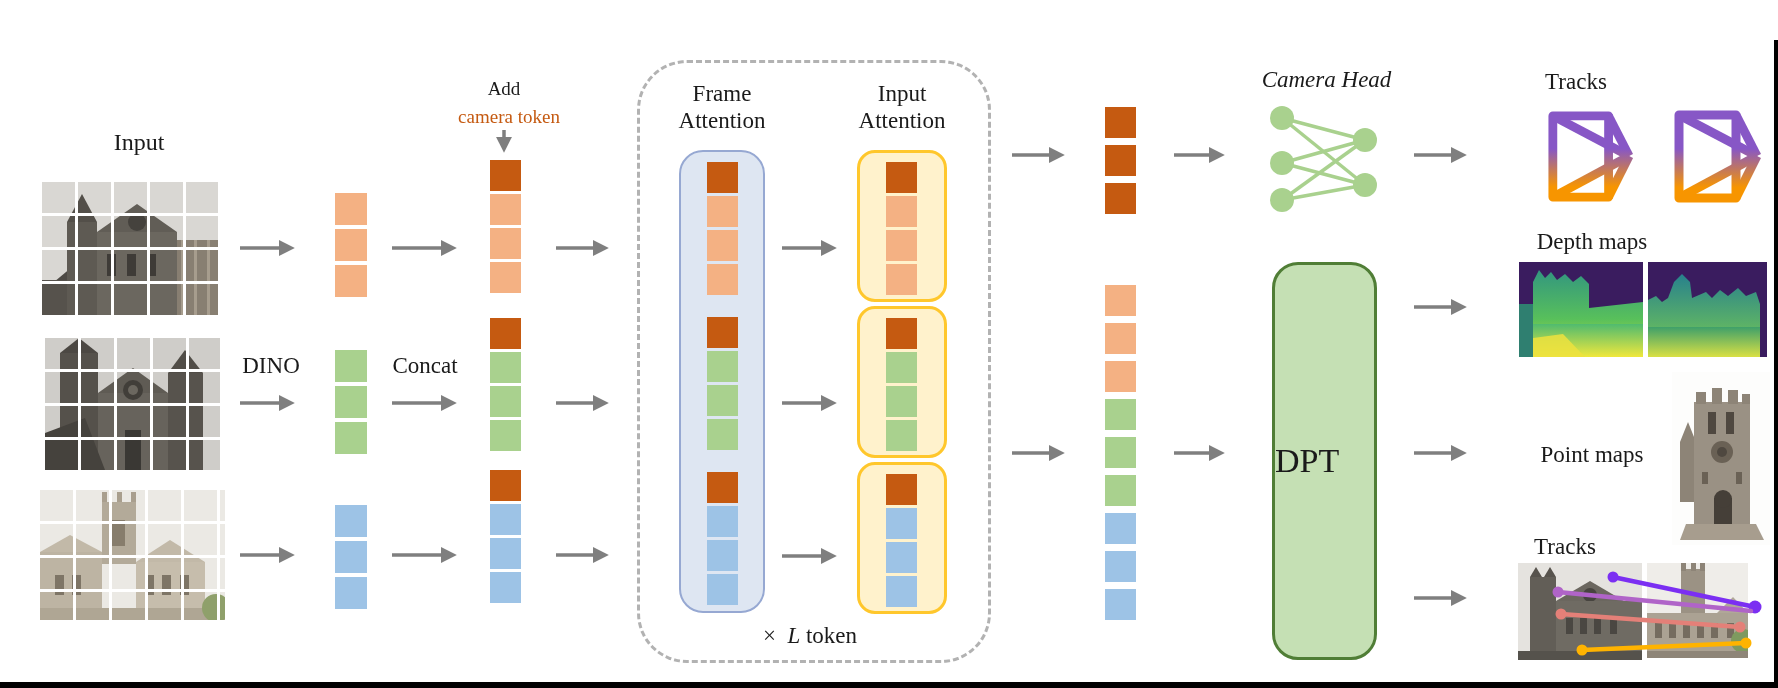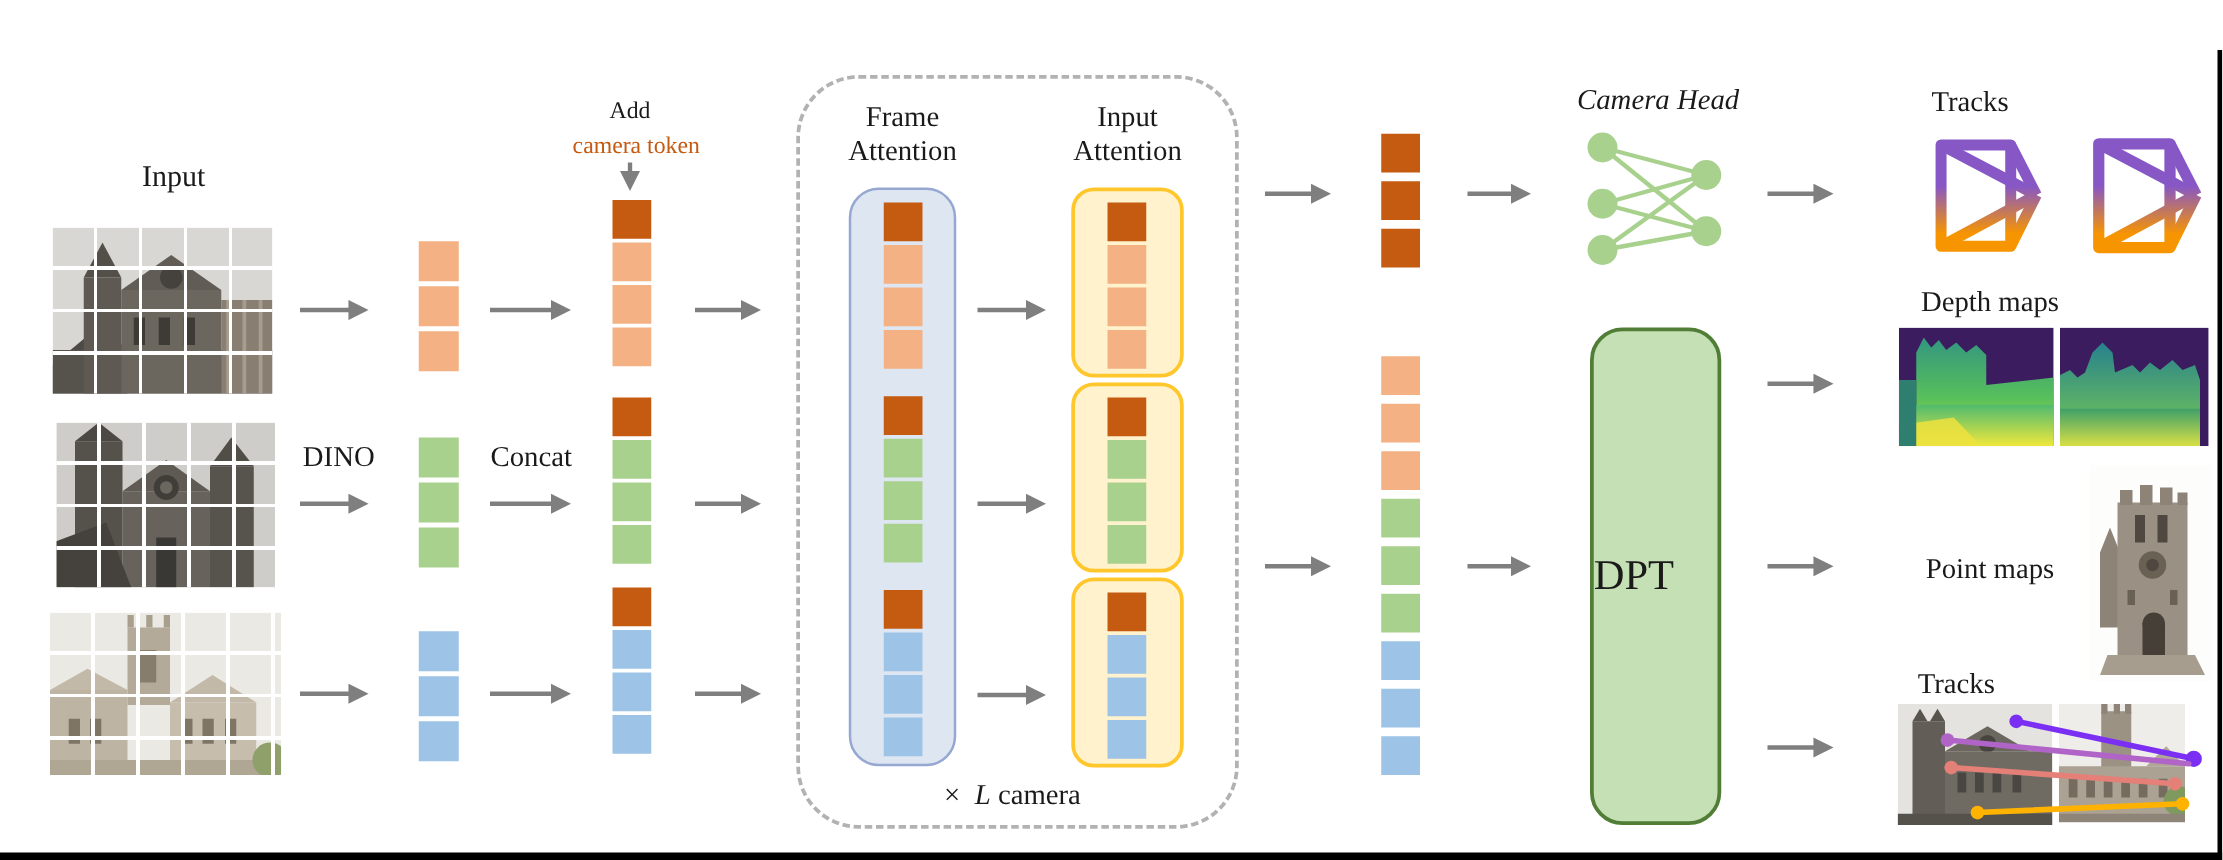--- a/index.html
+++ b/index.html
@@ -204,21 +204,21 @@
   <div class="stack" style="left:886px;top:474px;">
       <div class="tok tok-camera"></div>
       <div class="tok tok-patch3"></div>
       <div class="tok tok-patch3"></div>
       <div class="tok tok-patch3"></div>
     </div>
 
   <div class="lbl" style="left:735px;top:622px;width:150px;">
     <span>×</span>&nbsp;
     <span class="italic">L</span>
-    <span>camera</span>
+    <span>token</span>
   </div>
 
   <div class="stack gap7" style="left:1105px;top:107px;">
       <div class="tok tok-camera"></div>
       <div class="tok tok-camera"></div>
       <div class="tok tok-camera"></div>
     </div>
   <div class="stack gap7" style="left:1105px;top:285px;">
       <div class="tok tok-patch1"></div>
       <div class="tok tok-patch1"></div>

